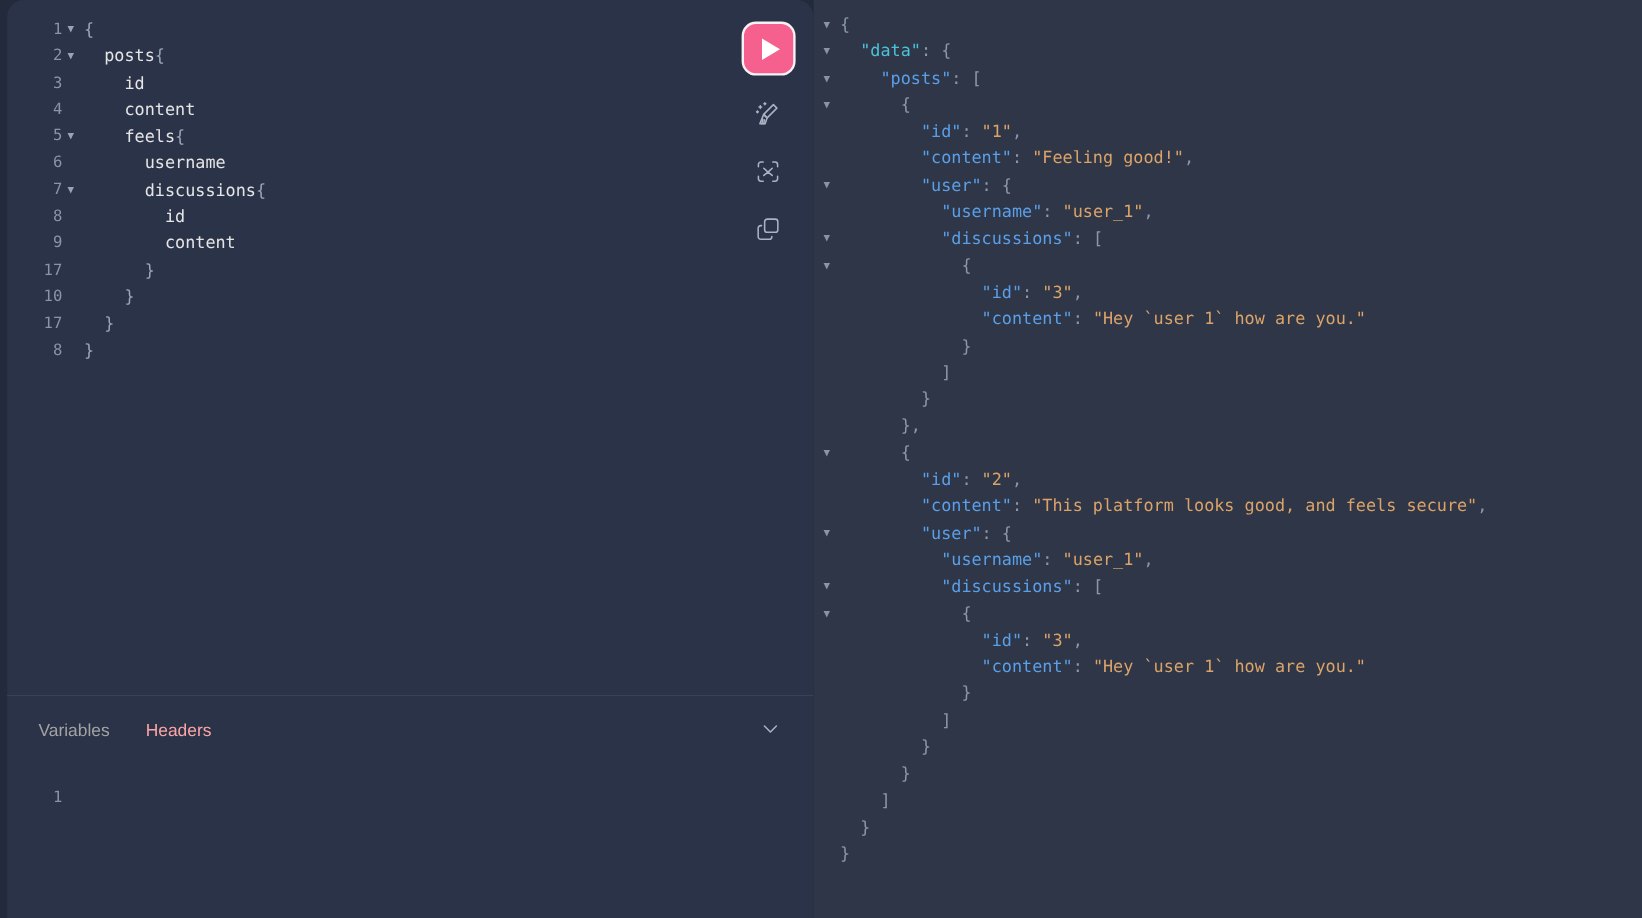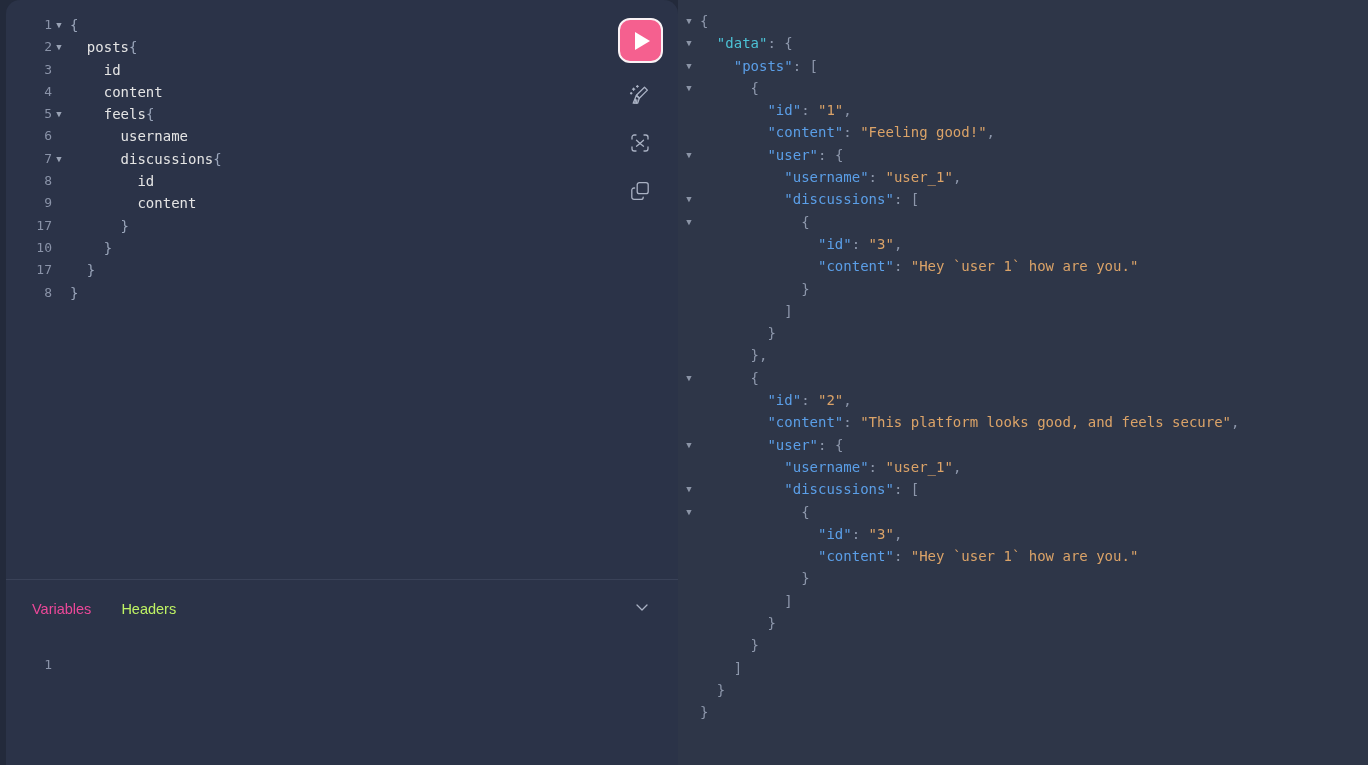--- a/index.html
+++ b/index.html
@@ -107,22 +107,22 @@
     position: relative;
   }
 
   .vars-tab {
     font-family: "Liberation Sans", sans-serif;
     font-size: 14.5px;
     color: #6f7а8c;
     margin-right: 30px;
     cursor: pointer;
   }
-  .vars-tab.active { color: #ec4899; }
-  .vars-tab.inactive { color: #bef264; }
+  .vars-tab.active { color: #a3a3a3; }
+  .vars-tab.inactive { color: #fca5a5; }
 
   .chevron-down-btn {
     position: absolute;
     right: 26px;
     top: 50%;
     transform: translateY(-50%);
     width: 20px;
     height: 20px;
     cursor: pointer;
     display: flex;

